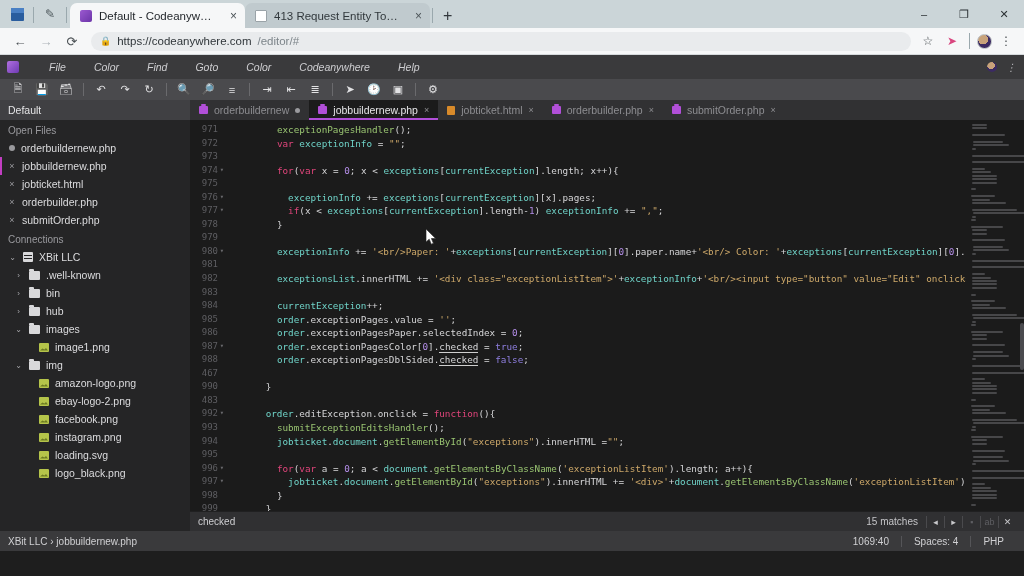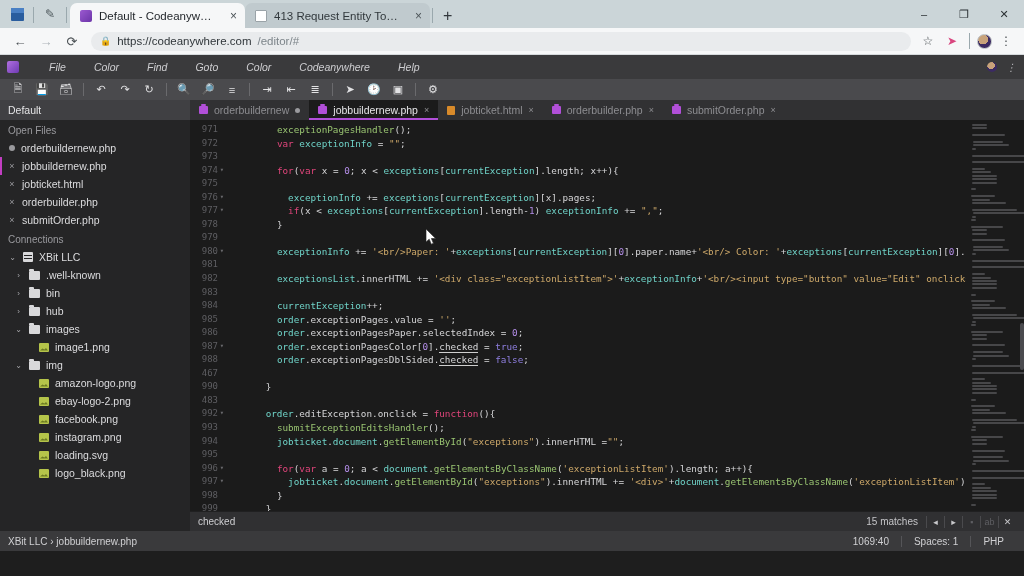--- a/index.html
+++ b/index.html
@@ -741,16 +741,16 @@
       </div>
     </div>
 
   </div>
 </div>
 
 <div class="statusbar">
   <span>XBit LLC › jobbuildernew.php</span>
   <div class="st-right">
     <span class="st-cell">1069:40</span>
-    <span class="st-cell">Spaces: 1</span>
+    <span class="st-cell">Spaces: 4</span>
     <span class="st-cell">PHP</span>
   </div>
 </div>
 
 </body></html>

